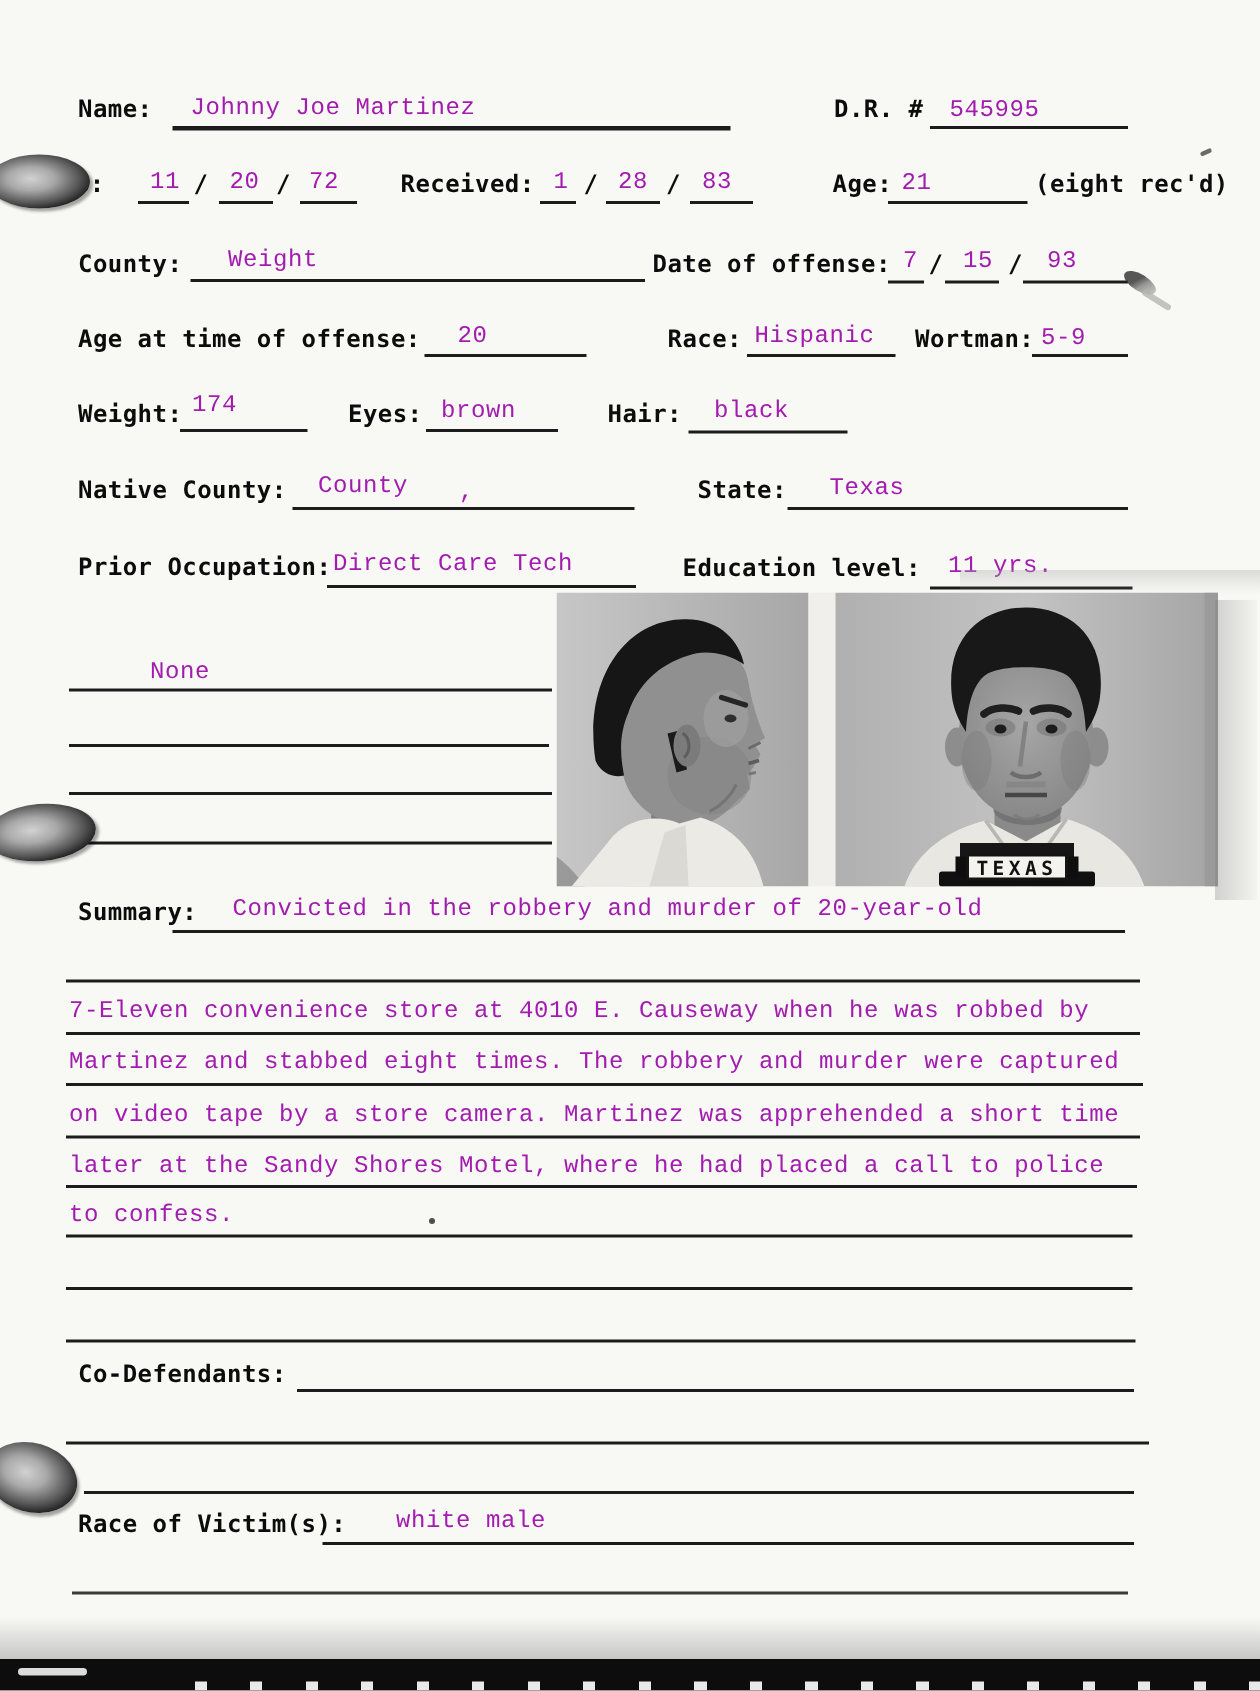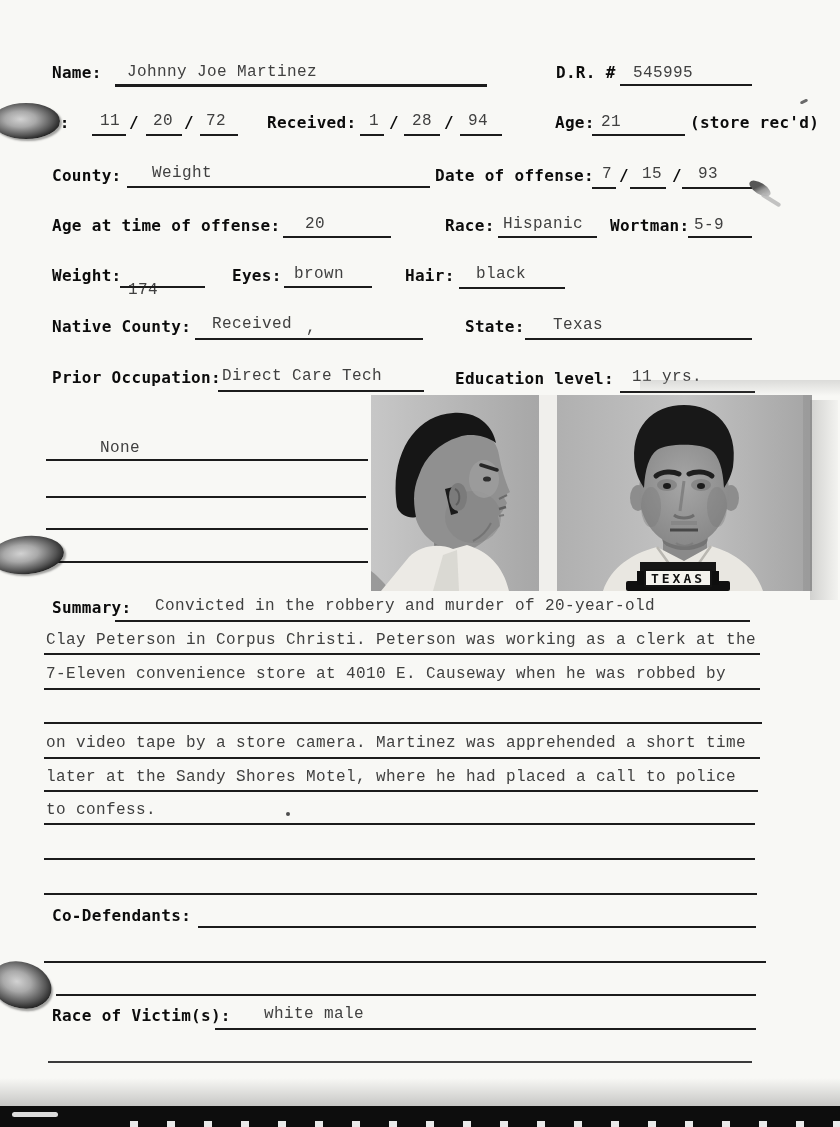--- a/index.html
+++ b/index.html
@@ -1,21 +1,21 @@
 <!DOCTYPE html>
 <html><head>
 <meta charset="utf-8">
 <style>
   html,body{margin:0;padding:0;background:#777;}
   .page{position:relative;width:840px;height:1127px;background:#f8f8f5;overflow:hidden;
         font-family:"Liberation Mono",monospace;}
   .lbl{position:absolute;font-family:"DejaVu Sans Mono",monospace;font-weight:bold;
        font-size:16px;line-height:20px;color:#0c0c0c;letter-spacing:.3px;white-space:pre;}
   .val{position:absolute;font-family:"Liberation Mono",monospace;font-size:16px;line-height:20px;
-       color:#404040;letter-spacing:.4px;white-space:pre;}
+       color:#a21caf;letter-spacing:.4px;white-space:pre;}
   .ln{position:absolute;height:2px;background:#1c1c1c;}
   .blob{position:absolute;border-radius:50%;
         background:radial-gradient(ellipse at 42% 45%, #d2d2d2 0%, #a9a9a9 28%, #555 58%, #070707 82%);
         box-shadow:2px 2px 2px rgba(0,0,0,.35);}
   .shade{position:absolute;pointer-events:none;}
   .photo{position:absolute;left:371px;top:395px;width:441px;height:196px;}
   .barrow{position:absolute;left:0;top:1106px;width:840px;height:21px;background:#0d0d0d;}
   .notches{position:absolute;left:130px;right:0;bottom:0;height:6px;
            background:repeating-linear-gradient(90deg,#e9e9e9 0 8px,transparent 8px 37px);}
   .bardash{position:absolute;left:12px;top:6px;width:46px;height:5px;background:#dcdcdc;border-radius:3px;}
@@ -48,29 +48,29 @@
   <div class="ln" style="left:92px;top:134px;width:34px"></div>
   <div class="ln" style="left:146px;top:134px;width:36px"></div>
   <div class="ln" style="left:200px;top:134px;width:38px"></div>
   <div class="blob" style="left:-8px;top:103px;width:68px;height:36px"></div>
 
   <span class="lbl" style="left:267px;top:113px">Received:</span>
   <span class="val" style="left:369px;top:111px">1</span>
   <span class="lbl" style="left:389px;top:113px">/</span>
   <span class="val" style="left:412px;top:111px">28</span>
   <span class="lbl" style="left:444px;top:113px">/</span>
-  <span class="val" style="left:468px;top:111px">94</span>
+  <span class="val" style="left:468px;top:111px">83</span>
   <div class="ln" style="left:360px;top:134px;width:24px"></div>
   <div class="ln" style="left:404px;top:134px;width:36px"></div>
   <div class="ln" style="left:460px;top:134px;width:42px"></div>
 
   <span class="lbl" style="left:555px;top:113px">Age:</span>
   <span class="val" style="left:601px;top:112px">21</span>
   <div class="ln" style="left:592px;top:134px;width:93px"></div>
-  <span class="lbl" style="left:690px;top:113px">(store rec'd)</span>
+  <span class="lbl" style="left:690px;top:113px">(eight rec'd)</span>
   <div class="tick" style="left:800px;top:100px"></div>
 
   <span class="lbl" style="left:52px;top:166px">County:</span>
   <span class="val" style="left:152px;top:163px">Weight</span>
   <div class="ln" style="left:127px;top:186px;width:303px"></div>
   <span class="lbl" style="left:435px;top:166px">Date of offense:</span>
   <span class="val" style="left:602px;top:164px">7</span>
   <span class="lbl" style="left:619px;top:166px">/</span>
   <span class="val" style="left:642px;top:164px">15</span>
   <span class="lbl" style="left:672px;top:166px">/</span>
@@ -85,31 +85,31 @@
   <span class="val" style="left:305px;top:214px">20</span>
   <div class="ln" style="left:283px;top:236px;width:108px"></div>
   <span class="lbl" style="left:445px;top:216px">Race:</span>
   <span class="val" style="left:503px;top:214px">Hispanic</span>
   <div class="ln" style="left:498px;top:236px;width:99px"></div>
   <span class="lbl" style="left:610px;top:216px">Wortman:</span>
   <span class="val" style="left:694px;top:215px">5-9</span>
   <div class="ln" style="left:688px;top:236px;width:64px"></div>
 
   <span class="lbl" style="left:52px;top:266px">Weight:</span>
-  <span class="val" style="left:128px;top:280px">174</span>
+  <span class="val" style="left:128px;top:260px">174</span>
   <div class="ln" style="left:120px;top:286px;width:85px"></div>
   <span class="lbl" style="left:232px;top:266px">Eyes:</span>
   <span class="val" style="left:294px;top:264px">brown</span>
   <div class="ln" style="left:284px;top:286px;width:88px"></div>
   <span class="lbl" style="left:405px;top:266px">Hair:</span>
   <span class="val" style="left:476px;top:264px">black</span>
   <div class="ln" style="left:459px;top:287px;width:106px"></div>
 
   <span class="lbl" style="left:52px;top:317px">Native County:</span>
-  <span class="val" style="left:212px;top:314px">Received</span>
+  <span class="val" style="left:212px;top:314px">County</span>
   <span class="val" style="left:306px;top:318px">,</span>
   <div class="ln" style="left:195px;top:338px;width:228px"></div>
   <span class="lbl" style="left:465px;top:317px">State:</span>
   <span class="val" style="left:553px;top:315px">Texas</span>
   <div class="ln" style="left:525px;top:338px;width:227px"></div>
 
   <span class="lbl" style="left:52px;top:368px">Prior Occupation:</span>
   <span class="val" style="left:222px;top:366px">Direct Care Tech</span>
   <div class="ln" style="left:218px;top:390px;width:206px"></div>
   <span class="lbl" style="left:455px;top:369px">Education level:</span>
@@ -199,24 +199,24 @@
         <text x="307" y="188" text-anchor="middle" font-family="DejaVu Sans Mono, monospace" font-weight="bold" font-size="13" letter-spacing="3" fill="#111">TEXAS</text>
       </g>
     </svg>
   </div>
   <div class="shade" style="left:640px;top:380px;width:200px;height:16px;background:linear-gradient(180deg,rgba(165,165,165,.35),rgba(165,165,165,0))"></div>
   <div class="shade" style="left:810px;top:400px;width:28px;height:200px;background:linear-gradient(90deg,rgba(120,120,120,.3),rgba(120,120,120,.04))"></div>
 
   <span class="lbl" style="left:52px;top:598px">Summary:</span>
   <span class="val" style="left:155px;top:596px">Convicted in the robbery and murder of 20-year-old</span>
   <div class="ln" style="left:115px;top:620px;width:635px"></div>
-  <span class="val" style="left:46px;top:630px">Clay Peterson in Corpus Christi. Peterson was working as a clerk at the</span>
   <div class="ln" style="left:44px;top:653px;width:716px"></div>
   <span class="val" style="left:46px;top:664px">7-Eleven convenience store at 4010 E. Causeway when he was robbed by</span>
   <div class="ln" style="left:44px;top:688px;width:716px"></div>
+  <span class="val" style="left:46px;top:698px">Martinez and stabbed eight times. The robbery and murder were captured</span>
   <div class="ln" style="left:44px;top:722px;width:718px"></div>
   <span class="val" style="left:46px;top:733px">on video tape by a store camera. Martinez was apprehended a short time</span>
   <div class="ln" style="left:44px;top:757px;width:716px"></div>
   <span class="val" style="left:46px;top:767px">later at the Sandy Shores Motel, where he had placed a call to police</span>
   <div class="ln" style="left:44px;top:790px;width:714px"></div>
   <span class="val" style="left:46px;top:800px">to confess.</span>
   <div class="ln" style="left:44px;top:823px;width:711px"></div>
   <div class="dot" style="left:286px;top:812px"></div>
   <div class="ln" style="left:44px;top:858px;width:711px"></div>
   <div class="ln" style="left:44px;top:893px;width:713px"></div>

